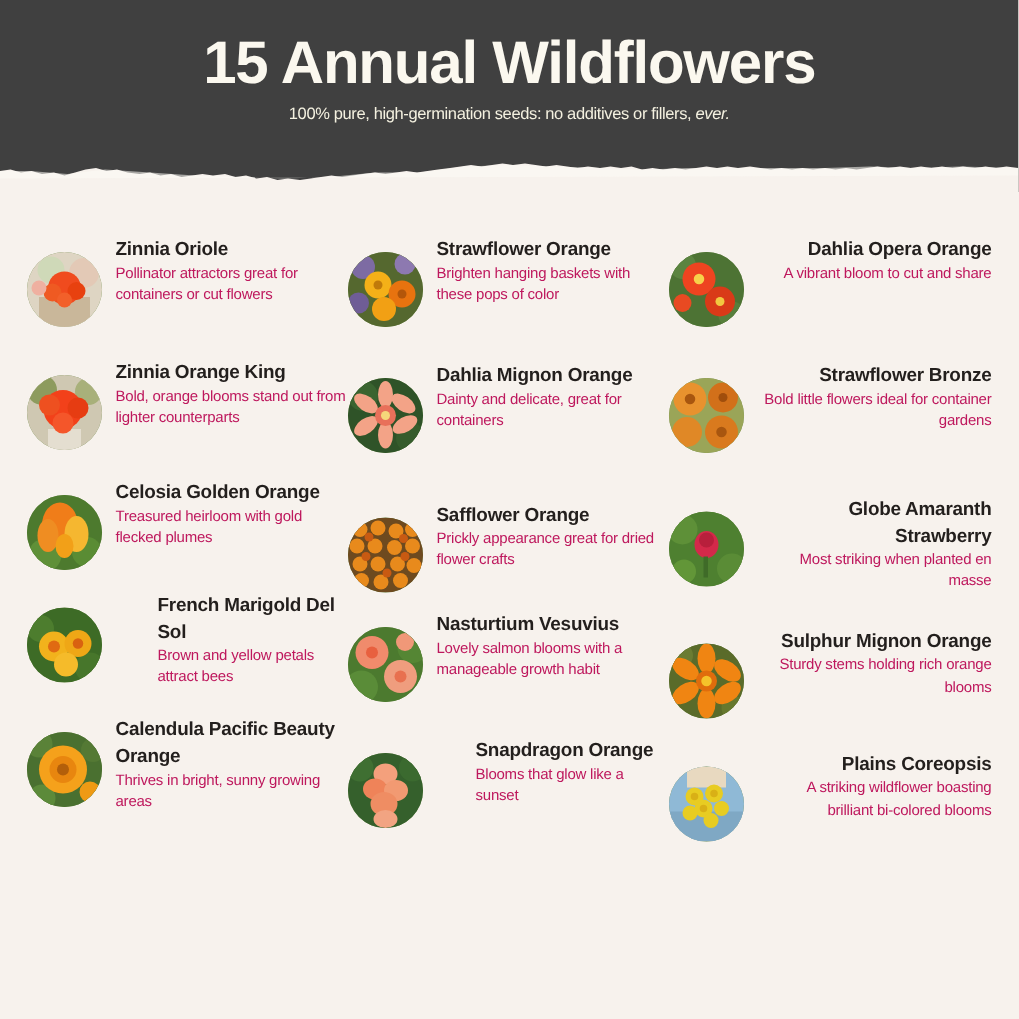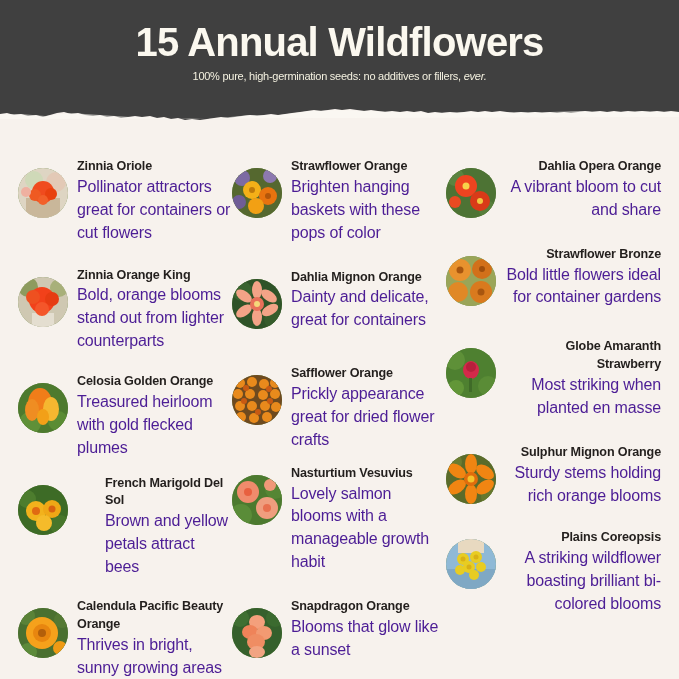--- a/index.html
+++ b/index.html
@@ -77,22 +77,22 @@
   .thumb svg { display:block; width:50px; height:50px; }
   .txt { flex:1 1 auto; padding-top:2px; min-width:0; }
   .name {
     color:#231f1d;
     font-size:12.6px;
     font-weight:bold;
     line-height:1.42;
     letter-spacing:-0.15px;
   }
   .desc {
-    color:#4c1d95;
-    font-size:16px;
+    color:#be185d;
+    font-size:10px;
     font-weight:normal;
     line-height:1.43;
     letter-spacing:-0.15px;
   }
 
   
   .col-1 .item:nth-child(1){ margin-top:14px; }
   .col-2 .item:nth-child(1){ margin-top:14px; }
   .col-3 .item:nth-child(1){ margin-top:14px; }
 
@@ -102,21 +102,21 @@
 
   .col-1 .item:nth-child(3){ margin-top:18px; }
   .col-2 .item:nth-child(3){ margin-top:31px;justify-content:space-between; }
   .col-3 .item:nth-child(3){ margin-top:27px; }
 
   .col-1 .item:nth-child(4){ margin-top:13px;gap:28px; }
   .col-2 .item:nth-child(4){ margin-top:11px; }
   .col-3 .item:nth-child(4){ margin-top:22px; }
 
   .col-1 .item:nth-child(5){ margin-top:17px; }
-  .col-2 .item:nth-child(5){ margin-top:22px; }
+  .col-2 .item:nth-child(5){ margin-top:22px;gap:26px; }
   .col-3 .item:nth-child(5){ margin-top:20px; }
 </style>
 </head>
 <body>
 
 <div class="page">
 
   <div class="header">
     <div class="header-inner">
       <div class="title">15 Annual Wildflowers</div>

